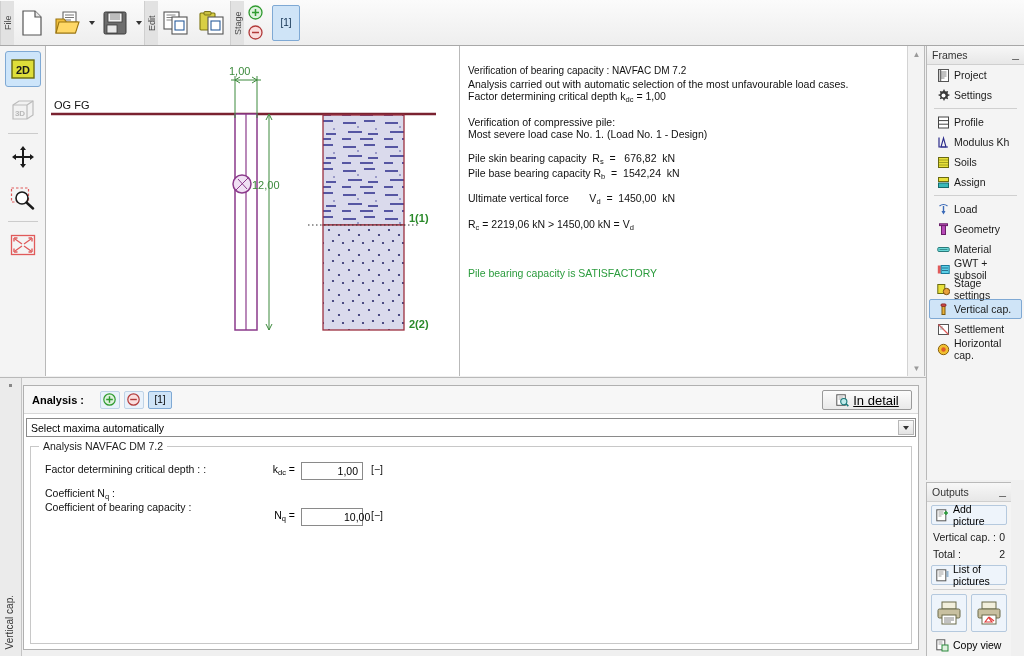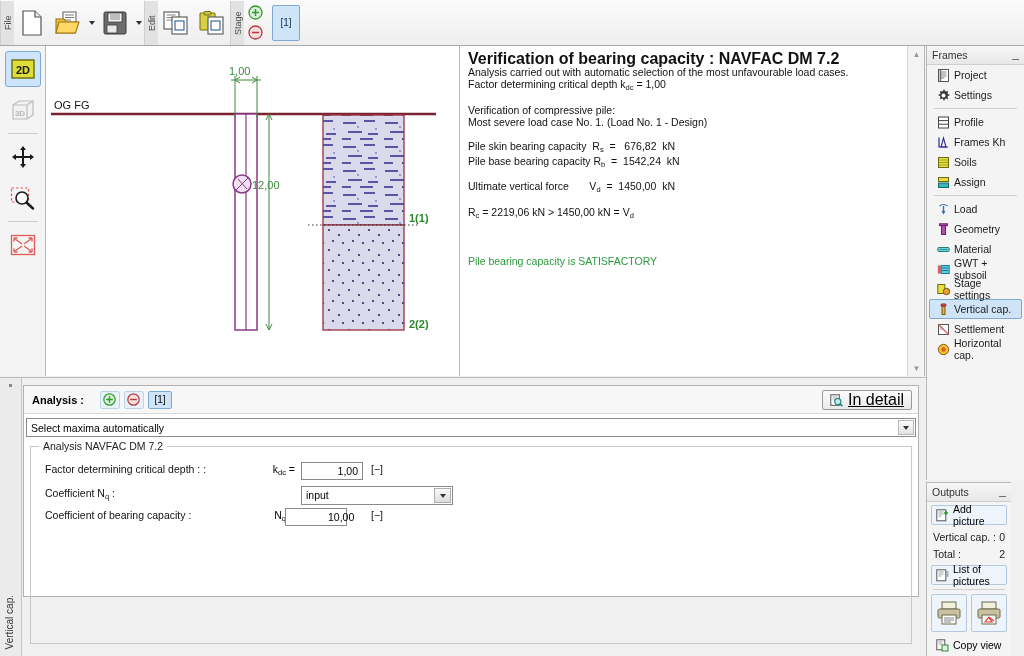--- a/index.html
+++ b/index.html
@@ -65,21 +65,21 @@
   }
   
   #resultspane {
     position: absolute; left: 460px; top: 46px; width: 465px; height: 330px;
     background: #ffffff; border-right: 1px solid #b9b9b9; overflow: hidden;
   }
   #restext {
     position: absolute; left: 0; top: 0; width: 447px; height: 330px;
     padding: 7px 8px 0 8px; font-size: 10.5px; line-height: 12.6px; color: #111;
   }
-  #restext .rtitle { font-weight: bold; font-size: 16px; }
+  #restext .rtitle { font-weight: normal; font-size: 10px; margin-top: 12px; }
   #restext .blank { height: 11px; }
   #restext .ok { color: #2a9b3c; margin-top: 24px; }
   sub { font-size: 7.5px; vertical-align: baseline; position: relative; top: 2px; }
 
   
   #res-scroll {
     position: absolute; right: 0; top: 0; width: 17px; height: 330px;
     background: #f3f3f3; border-left: 1px solid #d3d3d3;
   }
   .sb-arrow {
@@ -142,21 +142,21 @@
   }
   #vtab .vtxt {
     writing-mode: vertical-rl; transform: rotate(180deg);
     position: absolute; bottom: 8px; left: 4px; font-size: 10px; color: #333;
   }
   #vtab .vdots {
     position: absolute; top: 6px; left: 9px; width: 3px; height: 3px;
     background: #888;
   }
   #bpanel {
-    position: absolute; left: 23px; top: 7px; width: 896px; height: 212px;
+    position: absolute; left: 23px; top: 7px; width: 896px; height: 265px;
     background: #ffffff; border: 1px solid #b0b0b0;
   }
   #analysis-row {
     position: absolute; left: 0; top: 0; width: 894px; height: 28px;
     display: flex; align-items: center; padding: 0 8px;
     background: #f7f7f7; border-bottom: 1px solid #d8d8d8;
   }
   .an-label { font-weight: bold; font-size: 11px; margin-right: 16px; }
   .an-btn {
     width: 20px; height: 18px; margin-right: 4px;
@@ -166,21 +166,21 @@
   .an-num {
     min-width: 24px; height: 18px; padding: 0 4px;
     background: #cfe4f7; border: 1px solid #7fa9d4; border-radius: 2px;
     display: flex; align-items: center; justify-content: center;
     font-size: 10px; cursor: pointer;
   }
   #indetail {
     position: absolute; right: 6px; top: 4px; width: 90px; height: 20px;
     background: linear-gradient(#fcfcfc,#e9e9e9); border: 1px solid #9a9a9a; border-radius: 2px;
     display: flex; align-items: center; justify-content: center; gap: 4px;
-    font-size: 16px; cursor: pointer;
+    font-size: 13px; cursor: pointer;
   }
   #indetail .lbl { text-decoration: underline; text-underline-offset: 1px; }
   #maxima-combo {
     position: absolute; left: 2px; top: 32px; width: 890px; height: 19px;
     background: #ffffff; border: 1px solid #8a8a8a;
     display: flex; align-items: center; font-size: 10.5px; padding-left: 4px;
     cursor: pointer;
   }
   #maxima-combo .arrow {
     position: absolute; right: 1px; top: 1px; width: 16px; height: 15px;
@@ -455,21 +455,21 @@
       </span>
       <span>Profile</span>
     </div>
     <div class="fr-item">
       <span class="fr-ico">
         <svg width="13" height="13" viewBox="0 0 13 13">
             <path d="M2 1.5 v9.5 h9" stroke="#2a2a8a" stroke-width="1.2" fill="none"></path>
             <path d="M4 11 L6.5 2 L9 11 Z" fill="none" stroke="#2a2a8a" stroke-width="1.1"></path>
           </svg>
       </span>
-      <span>Frames Kh</span>
+      <span>Modulus Kh</span>
     </div>
     <div class="fr-item">
       <span class="fr-ico">
         <svg width="13" height="13" viewBox="0 0 13 13">
             <rect x="1.5" y="1.5" width="10" height="10" fill="#e8e03a" stroke="#6a6a10"></rect>
             <path d="M2 4 h9 M2 6.5 h9 M2 9 h9" stroke="#9a9a20" stroke-width="0.9"></path>
           </svg>
       </span>
       <span>Soils</span>
     </div>
@@ -680,28 +680,22 @@
 
       <div id="groupbox">
         <span class="gb-title">Analysis NAVFAC DM 7.2</span>
 
         <span class="flabel" style="position:absolute; left:14px; top:16px;">Factor determining critical depth : :</span>
         <span class="fsym" style="left:228px; top:16px; width:36px;">k<sub>dc</sub> =</span>
         <span class="finput" style="left:270px; top:15px;">1,00</span>
         <span class="funit" style="left:340px; top:16px;">[−]</span>
 
         <span class="flabel" style="position:absolute; left:14px; top:40px;">Coefficient N<sub>q</sub> :</span>
-        <span class="fcombo" style="left:270px; top:39px;">
-          <span>input</span>
-          <span class="arrow">
-              <i class="cb-tri"></i>
-            </span>
-        </span>
-
-        <span class="flabel" style="position:absolute; left:14px; top:62px;">Coefficient of bearing capacity :</span>
+
+        <span class="flabel" style="position:absolute; left:14px; top:54px;">Coefficient of bearing capacity :</span>
         <span class="fsym" style="left:232px; top:62px; width:32px;">N<sub>q</sub> =</span>
-        <span class="finput" style="left:254px; top:61px;padding-left:42px;">10,00</span>
+        <span class="finput" style="left:270px; top:61px;padding-left:42px;">10,00</span>
         <span class="funit" style="left:340px; top:62px;">[−]</span>
       </div>
     </div>
   </div>
 
 </div>
 
 </body></html>

